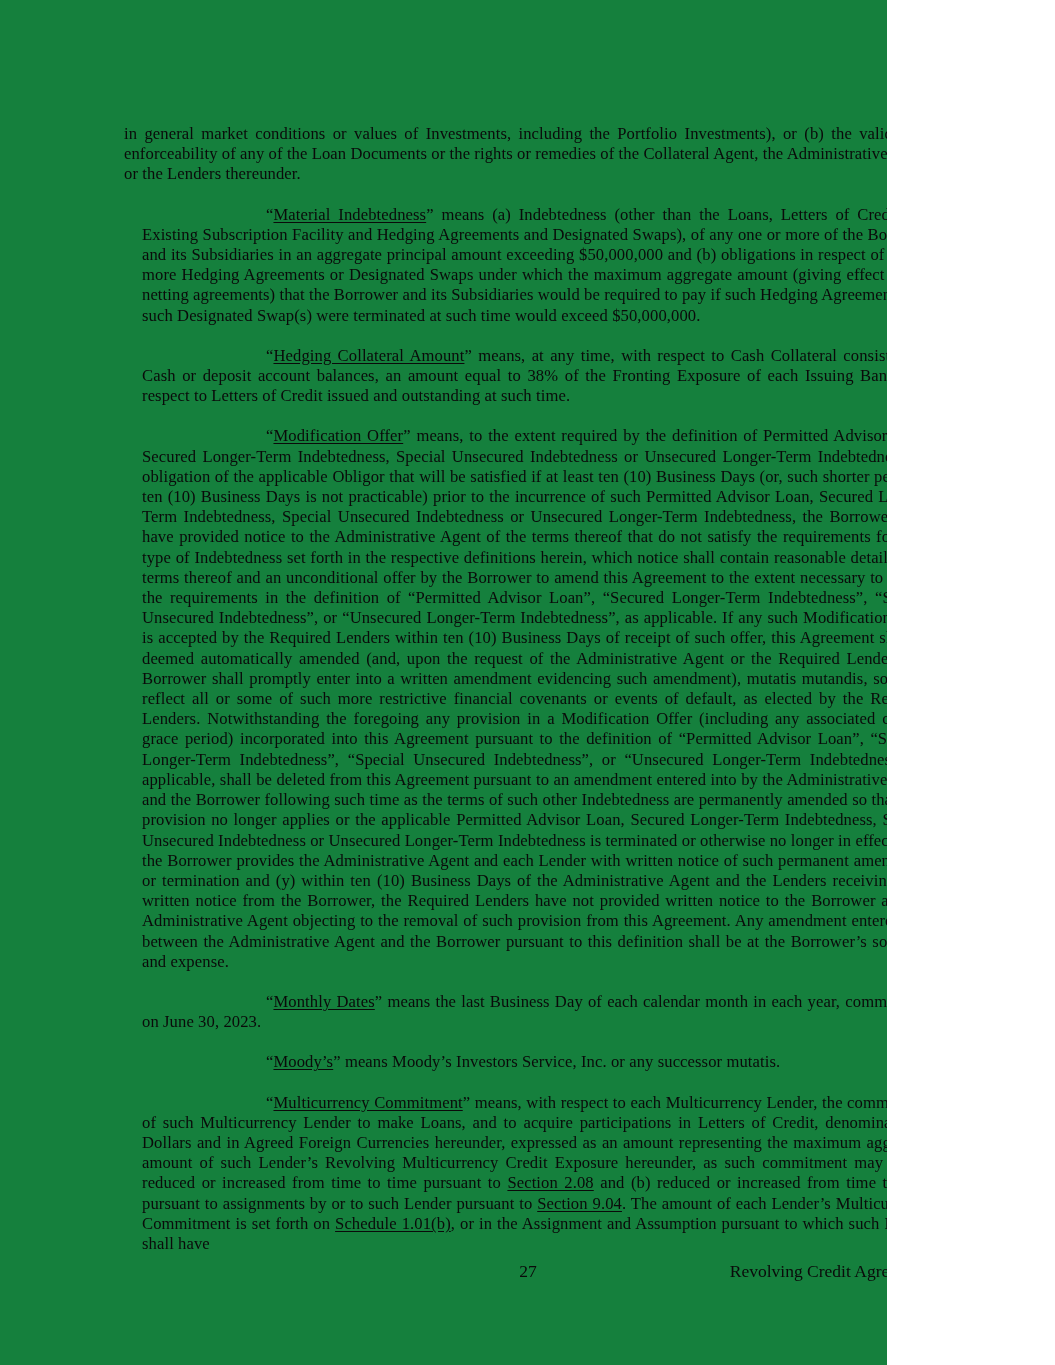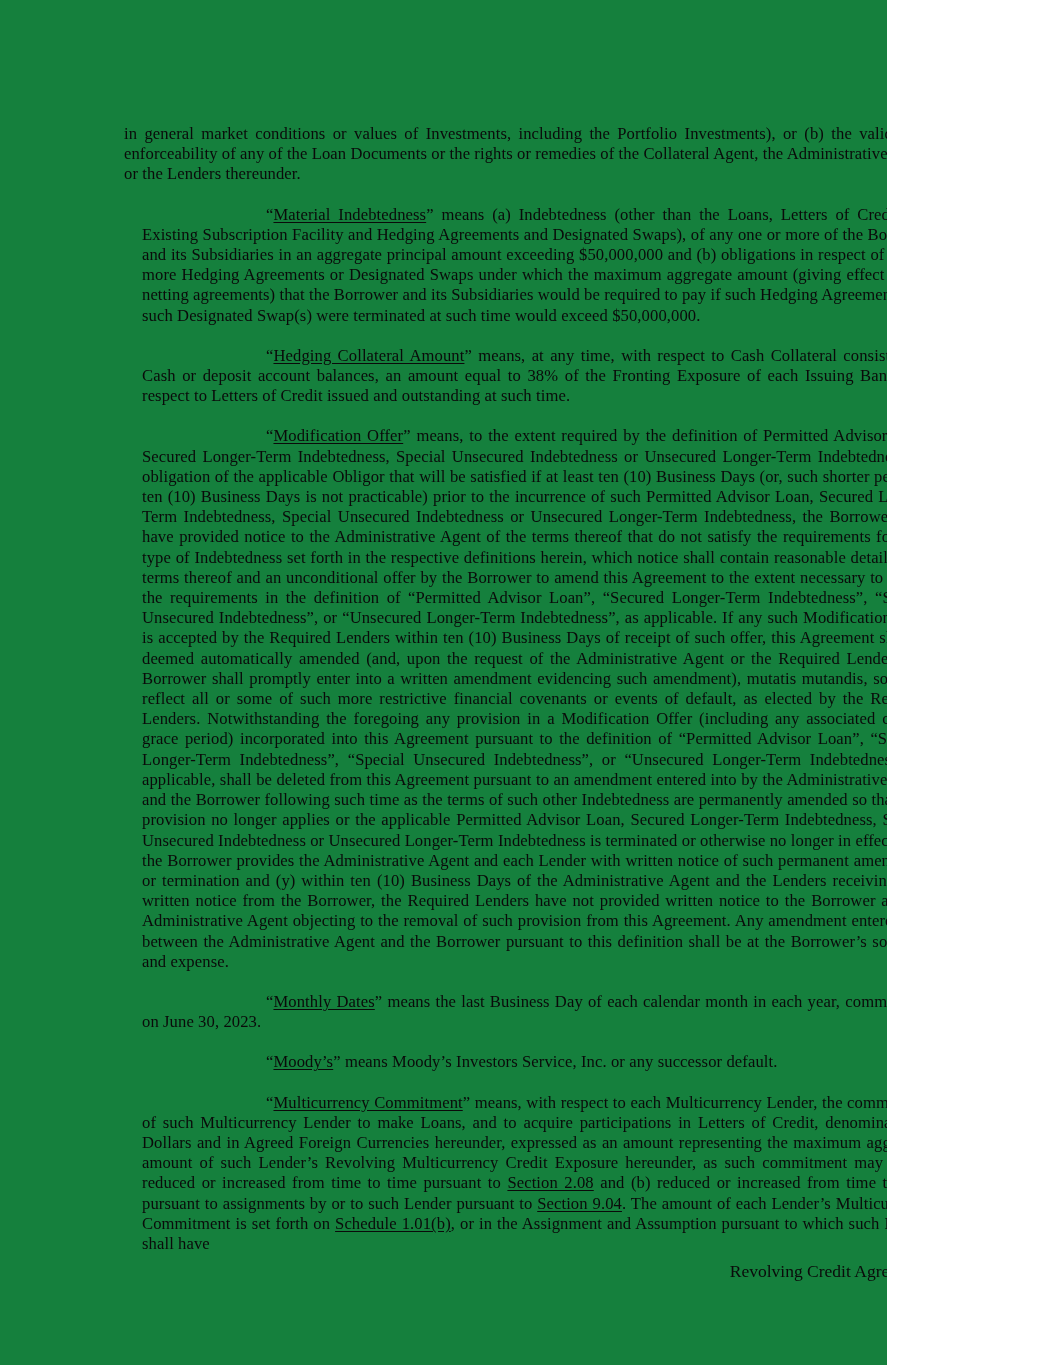--- a/index.html
+++ b/index.html
@@ -60,20 +60,21 @@
 </head>
 <body>
 
 <div class="page">
   <div class="content">
     <p class="para"><span>in general market conditions or values of Investments, including the Portfolio Investments), or (b) the validity or enforceability of any of the Loan Documents or the rights or remedies of the Collateral Agent, the Administrative Agent or the Lenders thereunder.</span></p>
     <p class="para indent"><span>“</span><span class="u">Material Indebtedness</span><span>” means (a) Indebtedness (other than the Loans, Letters of Credit, the Existing Subscription Facility and Hedging Agreements and Designated Swaps), of any one or more of the Borrower and its Subsidiaries in an aggregate principal amount exceeding $50,000,000 and (b) obligations in respect of one or more Hedging Agreements or Designated Swaps under which the maximum aggregate amount (giving effect to any netting agreements) that the Borrower and its Subsidiaries would be required to pay if such Hedging Agreement(s) or such Designated Swap(s) were terminated at such time would exceed $50,000,000.</span></p>
     <p class="para indent"><span>“</span><span class="u">Hedging Collateral Amount</span><span>” means, at any time, with respect to Cash Collateral consisting of Cash or deposit account balances, an amount equal to 38% of the Fronting Exposure of each Issuing Bank with respect to Letters of Credit issued and outstanding at such time.</span></p>
     <p class="para indent"><span>“</span><span class="u">Modification Offer</span><span>” means, to the extent required by the definition of Permitted Advisor Loan, Secured Longer-Term Indebtedness, Special Unsecured Indebtedness or Unsecured Longer-Term Indebtedness, an obligation of the applicable Obligor that will be satisfied if at least ten (10) Business Days (or, such shorter period if ten (10) Business Days is not practicable) prior to the incurrence of such Permitted Advisor Loan, Secured Longer-Term Indebtedness, Special Unsecured Indebtedness or Unsecured Longer-Term Indebtedness, the Borrower shall have provided notice to the Administrative Agent of the terms thereof that do not satisfy the requirements for such type of Indebtedness set forth in the respective definitions herein, which notice shall contain reasonable detail of the terms thereof and an unconditional offer by the Borrower to amend this Agreement to the extent necessary to satisfy the requirements in the definition of “Permitted Advisor Loan”, “Secured Longer-Term Indebtedness”, “Special Unsecured Indebtedness”, or “Unsecured Longer-Term Indebtedness”, as applicable.  If any such Modification Offer is accepted by the Required Lenders within ten (10) Business Days of receipt of such offer, this Agreement shall be deemed automatically amended (and, upon the request of the Administrative Agent or the Required Lenders, the Borrower shall promptly enter into a written amendment evidencing such amendment), mutatis mutandis, solely to reflect all or some of such more restrictive financial covenants or events of default, as elected by the Required Lenders. Notwithstanding the foregoing any provision in a Modification Offer (including any associated cure or grace period) incorporated into this Agreement pursuant to the definition of “Permitted Advisor Loan”, “Secured Longer-Term Indebtedness”, “Special Unsecured Indebtedness”, or “Unsecured Longer-Term Indebtedness”, as applicable, shall be deleted from this Agreement pursuant to an amendment entered into by the Administrative Agent and the Borrower following such time as the terms of such other Indebtedness are permanently amended so that such provision no longer applies or the applicable Permitted Advisor Loan, Secured Longer-Term Indebtedness, Special Unsecured Indebtedness or Unsecured Longer-Term Indebtedness is terminated or otherwise no longer in effect if (x) the Borrower provides the Administrative Agent and each Lender with written notice of such permanent amendment or termination and (y) within ten (10) Business Days of the Administrative Agent and the Lenders receiving such written notice from the Borrower, the Required Lenders have not provided written notice to the Borrower and the Administrative Agent objecting to the removal of such provision from this Agreement. Any amendment entered into between the Administrative Agent and the Borrower pursuant to this definition shall be at the Borrower’s sole cost and expense.</span></p>
     <p class="para indent"><span>“</span><span class="u">Monthly Dates</span><span>” means the last Business Day of each calendar month in each year, commencing on June 30, 2023.</span></p>
-    <p class="para indent"><span>“</span><span class="u">Moody’s</span><span>” means Moody’s Investors Service, Inc. or any successor default.</span></p>
+    <p class="para indent"><span>“</span><span class="u">Moody’s</span><span>” means Moody’s Investors Service, Inc. or any successor mutatis.</span></p>
     <p class="para indent"><span>“</span><span class="u">Multicurrency Commitment</span><span>” means, with respect to each Multicurrency Lender, the commitment of such Multicurrency Lender to make Loans, and to acquire participations in Letters of Credit, denominated in Dollars and in Agreed Foreign Currencies hereunder, expressed as an amount representing the maximum aggregate amount of such Lender’s Revolving Multicurrency Credit Exposure hereunder, as such commitment may be (a) reduced or increased from time to time pursuant to </span><span class="u">Section 2.08</span><span> and (b) reduced or increased from time to time pursuant to assignments by or to such Lender pursuant to </span><span class="u">Section 9.04</span><span>.  The amount of each Lender’s Multicurrency Commitment is set forth on </span><span class="u">Schedule 1.01(b)</span><span>, or in the Assignment and Assumption pursuant to which such Lender shall have</span></p>
   </div>
 
   <div class="footer">
+    <span class="page-num">27</span>
     <span class="doc-title">Revolving Credit Agreement</span>
   </div>
 </div>
 
 </body></html>

